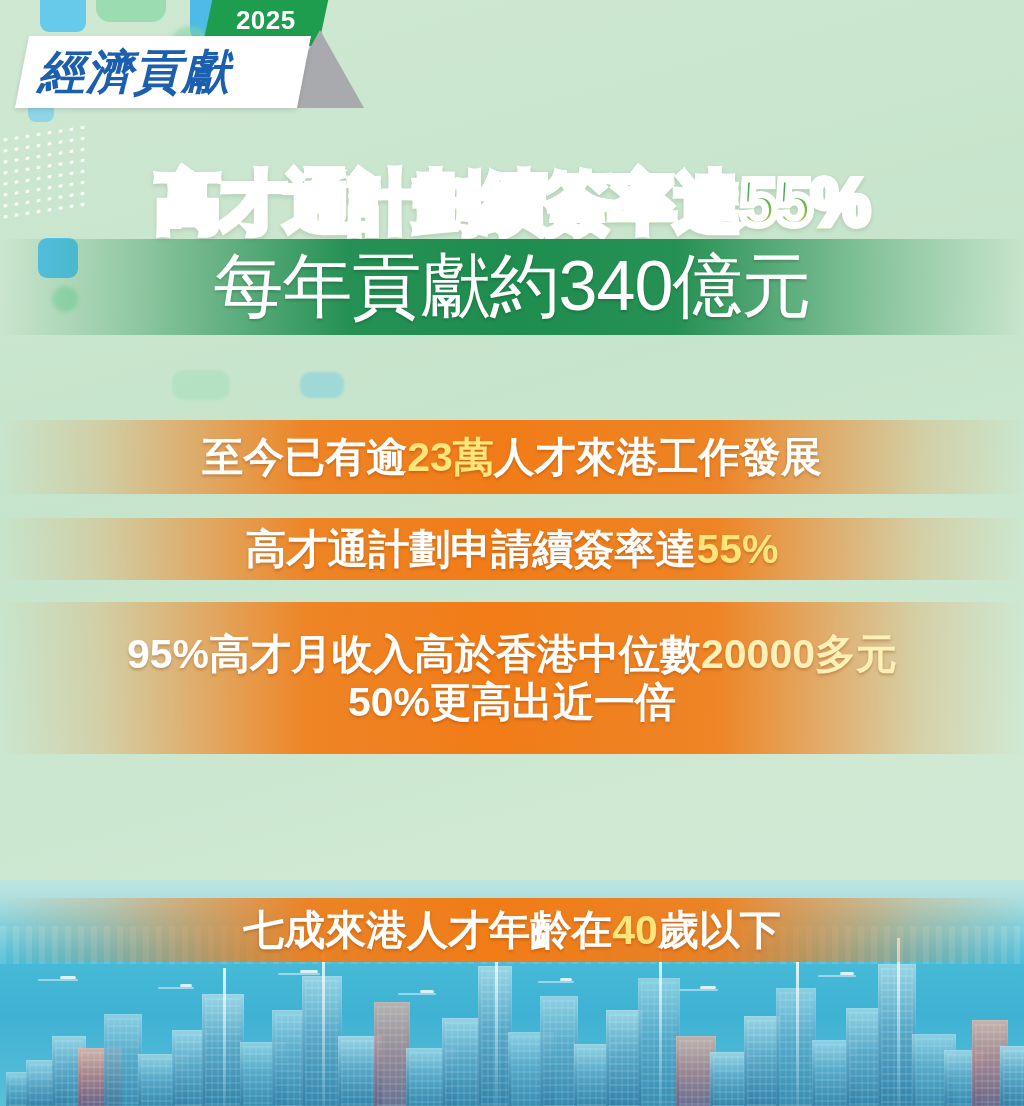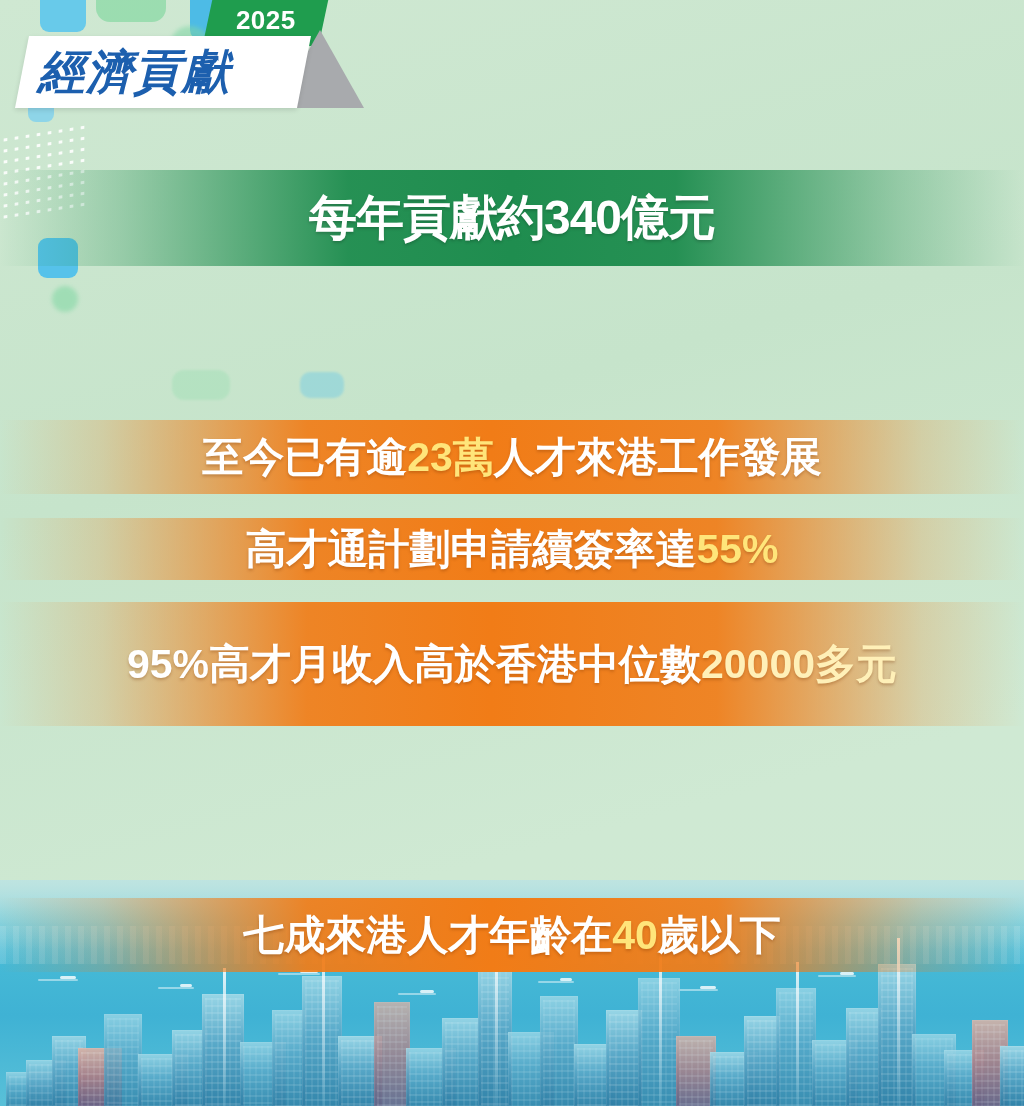--- a/index.html
+++ b/index.html
@@ -126,22 +126,22 @@
         rgba(31,141,79,.30) 12%,
         rgba(31,141,79,.96) 34%,
         #1f8d4f 50%,
         rgba(31,141,79,.96) 66%,
         rgba(31,141,79,.30) 88%,
         rgba(31,141,79,0) 100%);
     display: flex; align-items: center; justify-content: center;
   }
   .headline-2 {
     color: #ffffff;
-    font-size: 48px;
-    font-weight: 700;
+    font-size: 70px;
+    font-weight: 400;
     letter-spacing: -1px;
     text-shadow: 0 2px 3px rgba(0,0,0,.18);
     white-space: nowrap;
   }
 
   
   .band {
     position: absolute;
     left: 0;
     width: 100%;
@@ -167,27 +167,27 @@
   }
   .band-line .hl { color: #ffe57a; }
   .band-line .hl-soft { color: #fff0b8; }
 
   .band-1 { top: 420px;  height: 74px; }
   .band-1 .band-line { font-size: 41px; }
 
   .band-2 { top: 518px;  height: 62px; align-items: center; }
   .band-2 .band-line { font-size: 41px; }
 
-  .band-3 { top: 602px;  height: 124px; }
+  .band-3 { top: 602px;  height: 152px; }
   .band-3 .band-line { font-size: 41px; }
 
   .band-4 { top: 758px;  height: 124px; }
   .band-4 .band-line { font-size: 41px; }
 
-  .band-5 { top: 898px;  height: 74px; z-index: 6; }
+  .band-5 { top: 898px;  height: 64px; z-index: 6; }
   .band-5 .band-line { font-size: 41px; }
 
   
   .skyline {
     position: absolute;
     left: 0; bottom: 0;
     width: 100%; height: 226px;
     overflow: hidden;
   }
   .sky-water {
@@ -298,33 +298,35 @@
   <div class="header">
     <div class="year-banner">
       <span>2025</span>
     </div>
     <div class="gray-tri"></div>
     <div class="title-plate"></div>
     <div class="title-plate-text">經濟貢獻</div>
   </div>
 
   <div class="headline">
+    <div class="headline-1">高才通計劃續簽率達55%</div>
     <div class="headline-2-band">
       <div class="headline-2">每年貢獻約340億元</div>
     </div>
   </div>
 
   <div class="band band-1">
       <div class="band-line"><span>至今已有逾</span><span class="hl">23萬</span><span>人才來港工作發展</span></div>
     </div>
   <div class="band band-2">
       <div class="band-line"><span>高才通計劃申請續簽率達</span><span class="hl">55%</span></div>
     </div>
   <div class="band band-3">
       <div class="band-line"><span>95%高才月收入高於香港中位數</span><span class="hl-soft">20000多元</span></div>
+      <div class="band-line"><span>50%更高出近一倍</span></div>
     </div>
   <div class="band band-5">
       <div class="band-line"><span>七成來港人才年齡在</span><span class="hl">40</span><span>歲以下</span></div>
     </div>
 
   <div class="skyline">
     <div class="sky-water">
         <div class="boat" style="left: 60px; top: 96px; width: 16px;"></div>
         <div class="wake" style="left: 38px; top: 99px; width: 40px;"></div>
         <div class="boat" style="left: 180px; top: 104px; width: 12px;"></div>

